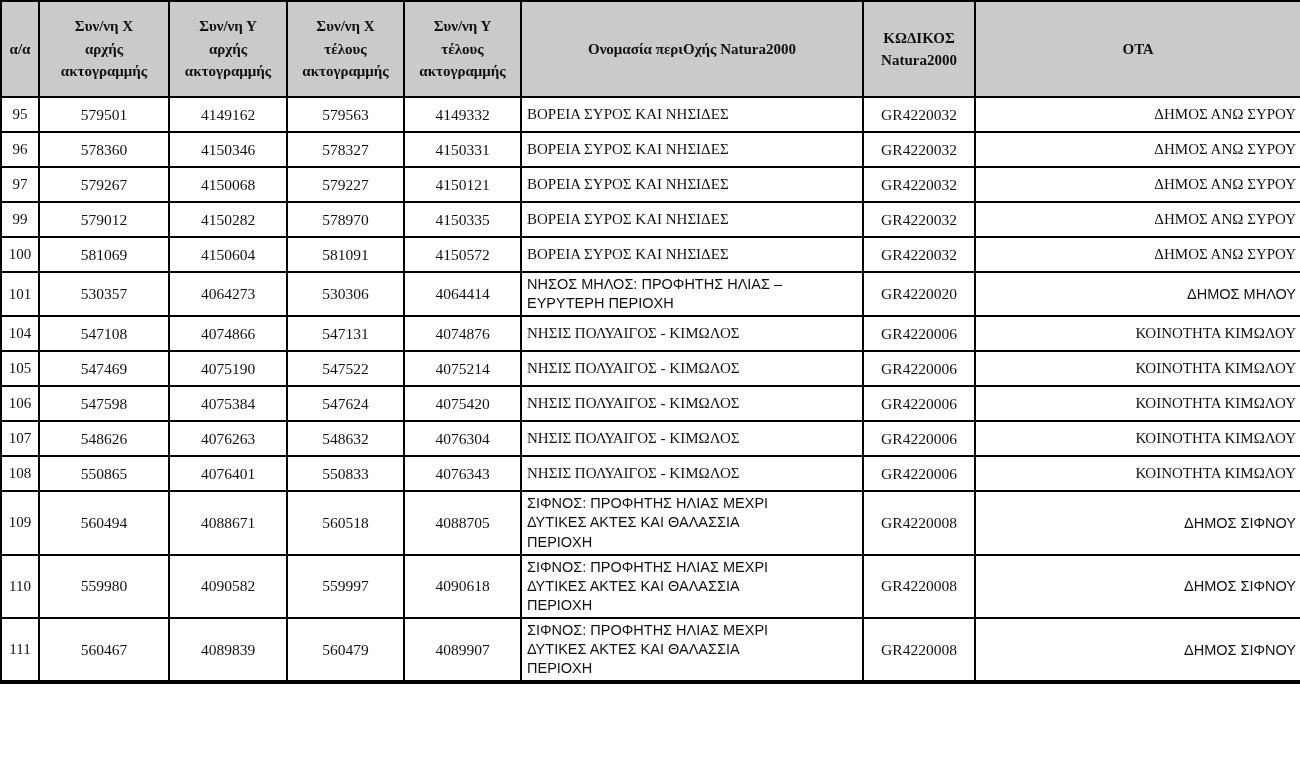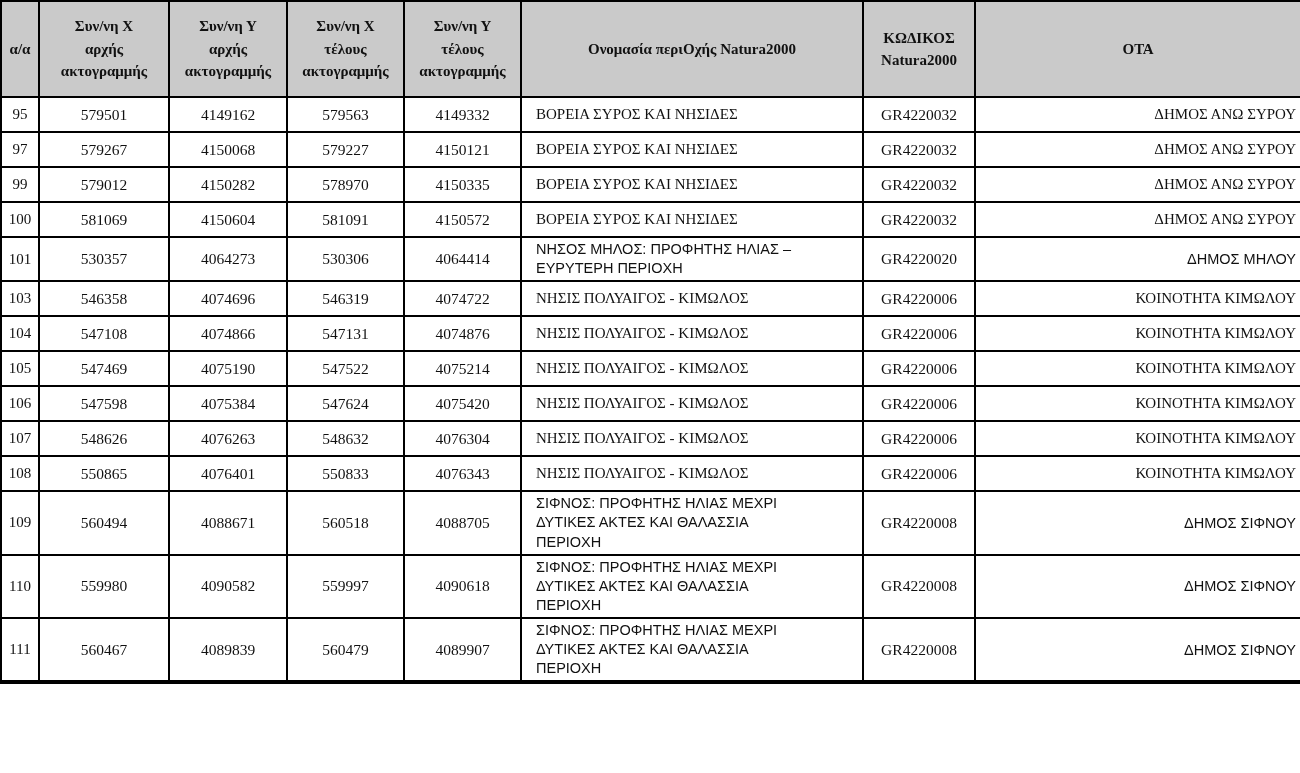--- a/index.html
+++ b/index.html
@@ -49,21 +49,21 @@
     height: 29px;
     padding: 2px 4px;
     background: #ffffff;
   }
   tbody td.col-aa {
     font-weight: normal;
     font-size: 15px;
   }
   tbody td.col-name {
     text-align: left;
-    padding-left: 14px;
+    padding-left: 5px;
     line-height: 1.32;
     white-space: pre-line;
     font-size: 15px;
   }
   tbody td.col-ota {
     text-align: right;
     padding-left: 22px;
     font-size: 15px;
   }
   tbody tr.sans td.col-name,
@@ -113,20 +113,30 @@
           <td class="col-aa">95</td>
           <td class="col-x_start">579501</td>
           <td class="col-y_start">4149162</td>
           <td class="col-x_end">579563</td>
           <td class="col-y_end">4149332</td>
           <td class="col-name">ΒΟΡΕΙΑ ΣΥΡΟΣ ΚΑΙ ΝΗΣΙΔΕΣ</td>
           <td class="col-code">GR4220032</td>
           <td class="col-ota">ΔΗΜΟΣ ΑΝΩ ΣΥΡΟΥ</td>
         </tr>
         <tr>
+          <td class="col-aa">96</td>
+          <td class="col-x_start">578360</td>
+          <td class="col-y_start">4150346</td>
+          <td class="col-x_end">578327</td>
+          <td class="col-y_end">4150331</td>
+          <td class="col-name">ΒΟΡΕΙΑ ΣΥΡΟΣ ΚΑΙ ΝΗΣΙΔΕΣ</td>
+          <td class="col-code">GR4220032</td>
+          <td class="col-ota">ΔΗΜΟΣ ΑΝΩ ΣΥΡΟΥ</td>
+        </tr>
+        <tr>
           <td class="col-aa">97</td>
           <td class="col-x_start">579267</td>
           <td class="col-y_start">4150068</td>
           <td class="col-x_end">579227</td>
           <td class="col-y_end">4150121</td>
           <td class="col-name">ΒΟΡΕΙΑ ΣΥΡΟΣ ΚΑΙ ΝΗΣΙΔΕΣ</td>
           <td class="col-code">GR4220032</td>
           <td class="col-ota">ΔΗΜΟΣ ΑΝΩ ΣΥΡΟΥ</td>
         </tr>
         <tr>
@@ -152,30 +162,20 @@
         <tr class="sans">
           <td class="col-aa">101</td>
           <td class="col-x_start">530357</td>
           <td class="col-y_start">4064273</td>
           <td class="col-x_end">530306</td>
           <td class="col-y_end">4064414</td>
           <td class="col-name">ΝΗΣΟΣ ΜΗΛΟΣ: ΠΡΟΦΗΤΗΣ ΗΛΙΑΣ –
 ΕΥΡΥΤΕΡΗ ΠΕΡΙΟΧΗ</td>
           <td class="col-code">GR4220020</td>
           <td class="col-ota">ΔΗΜΟΣ ΜΗΛΟΥ</td>
-        </tr>
-        <tr>
-          <td class="col-aa">103</td>
-          <td class="col-x_start">546358</td>
-          <td class="col-y_start">4074696</td>
-          <td class="col-x_end">546319</td>
-          <td class="col-y_end">4074722</td>
-          <td class="col-name">ΝΗΣΙΣ ΠΟΛΥΑΙΓΟΣ - ΚΙΜΩΛΟΣ</td>
-          <td class="col-code">GR4220006</td>
-          <td class="col-ota">ΚΟΙΝΟΤΗΤΑ ΚΙΜΩΛΟΥ</td>
         </tr>
         <tr>
           <td class="col-aa">104</td>
           <td class="col-x_start">547108</td>
           <td class="col-y_start">4074866</td>
           <td class="col-x_end">547131</td>
           <td class="col-y_end">4074876</td>
           <td class="col-name">ΝΗΣΙΣ ΠΟΛΥΑΙΓΟΣ - ΚΙΜΩΛΟΣ</td>
           <td class="col-code">GR4220006</td>
           <td class="col-ota">ΚΟΙΝΟΤΗΤΑ ΚΙΜΩΛΟΥ</td>

